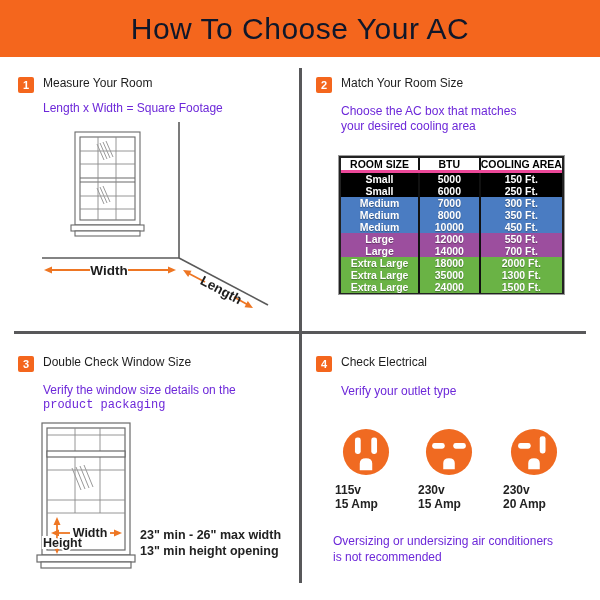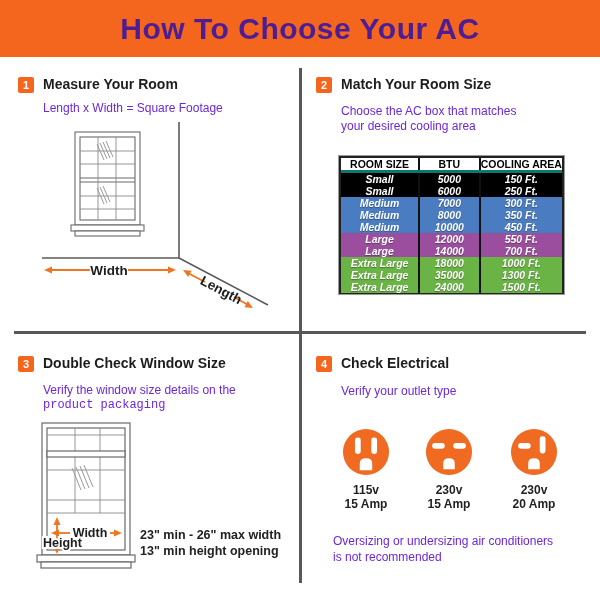--- a/index.html
+++ b/index.html
@@ -6,52 +6,52 @@
   .poster{
     position:relative;width:600px;height:600px;background:#ffffff;
     font-family:"Liberation Sans","DejaVu Sans",sans-serif;overflow:hidden;
   }
   
   .banner{
     position:absolute;left:0;top:0;width:600px;height:57px;background:#F4661D;
     display:flex;align-items:center;justify-content:center;
   }
   .banner h1{
-    margin:0;color:#4c1d95;font-size:30px;font-weight:bold;letter-spacing:.5px;
+    margin:0;color:#0f172a;font-size:30px;font-weight:normal;letter-spacing:.5px;
   }
   
   .vdiv{position:absolute;left:299px;top:68px;width:3px;height:515px;background:#58585A;}
   .hdiv{position:absolute;left:14px;top:331px;width:572px;height:3px;background:#58585A;}
   
   .stepbox{
     position:absolute;width:16px;height:16px;background:#F4661D;border-radius:2px;
     color:#fff;font-size:11px;font-weight:bold;display:flex;align-items:center;justify-content:center;
   }
-  .steptitle{position:absolute;font-size:14px;font-weight:bold;color:#1d1d1d;white-space:nowrap;}
+  .steptitle{position:absolute;font-size:12px;font-weight:normal;color:#1d1d1d;white-space:nowrap;}
   .subtext{position:absolute;font-size:12px;color:#6d28d9;line-height:14.5px;white-space:nowrap;}
   .subtext.bold{font-weight:bold;color:#222;font-size:12.5px;line-height:15px;}
   
   .ac-table{
     position:absolute;left:339px;top:156px;width:221px;height:134px;
     border:2px solid #222;outline:1px solid #9a9a9a;display:flex;flex-direction:column;background:#fff;
   }
-  .ac-thead{display:flex;height:16px;background:#ffffff;border-bottom:3px solid #0f766e;justify-content:flex-end;}
+  .ac-thead{display:flex;height:16px;background:#ffffff;border-bottom:3px solid #ec4899;justify-content:flex-end;}
   .ac-thead .cell{font-size:10.5px;font-weight:bold;color:#000;}
-  .ac-row{display:flex;flex:1;font-style:italic;}
+  .ac-row{display:flex;flex:1;}
   .ac-row .cell{font-size:10.5px;font-weight:bold;color:#fff;text-shadow:0 1px 1px rgba(0,0,0,.35);}
   .cell{
     display:flex;align-items:center;justify-content:center;white-space:nowrap;
     border-right:2px solid #111;
   }
   .cell:last-child{border-right:none;}
   .c1{width:35.5%;} .c2{width:27%;} .c3{width:37.5%;}
   
   .outlet-circle{position:absolute;width:48px;height:48px;}
   .outlet-label{
-    position:absolute;width:62px;text-align:center;font-size:12px;font-weight:bold;
+    position:absolute;width:62px;font-size:12px;font-weight:bold;
     color:#222;line-height:14px;
   }
   svg text{font-family:"Liberation Sans","DejaVu Sans",sans-serif;}
 </style>
 </head>
 <body>
 
 <div class="poster">
 
   <div class="banner">
@@ -161,21 +161,21 @@
           <div class="cell c3">550 Ft.</div>
         </div>
         <div class="ac-row" style="background: rgb(156, 78, 158);">
           <div class="cell c1">Large</div>
           <div class="cell c2">14000</div>
           <div class="cell c3">700 Ft.</div>
         </div>
         <div class="ac-row" style="background: rgb(106, 179, 69);">
           <div class="cell c1">Extra Large</div>
           <div class="cell c2">18000</div>
-          <div class="cell c3">1000 Ft.</div>
+          <div class="cell c3">2000 Ft.</div>
         </div>
         <div class="ac-row" style="background: rgb(106, 179, 69);">
           <div class="cell c1">Extra Large</div>
           <div class="cell c2">35000</div>
           <div class="cell c3">1300 Ft.</div>
         </div>
         <div class="ac-row" style="background: rgb(106, 179, 69);">
           <div class="cell c1">Extra Large</div>
           <div class="cell c2">24000</div>
           <div class="cell c3">1500 Ft.</div>

